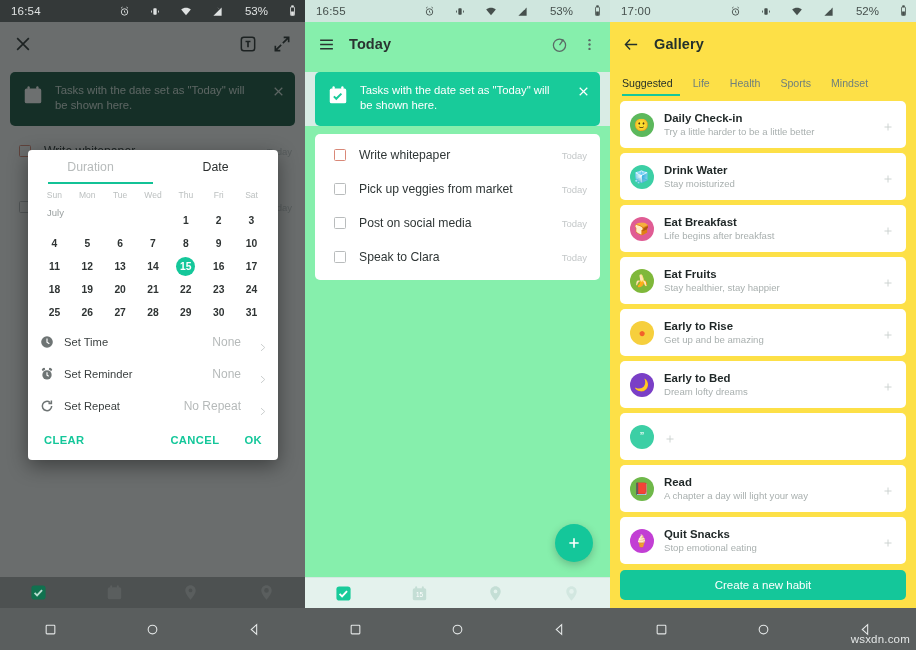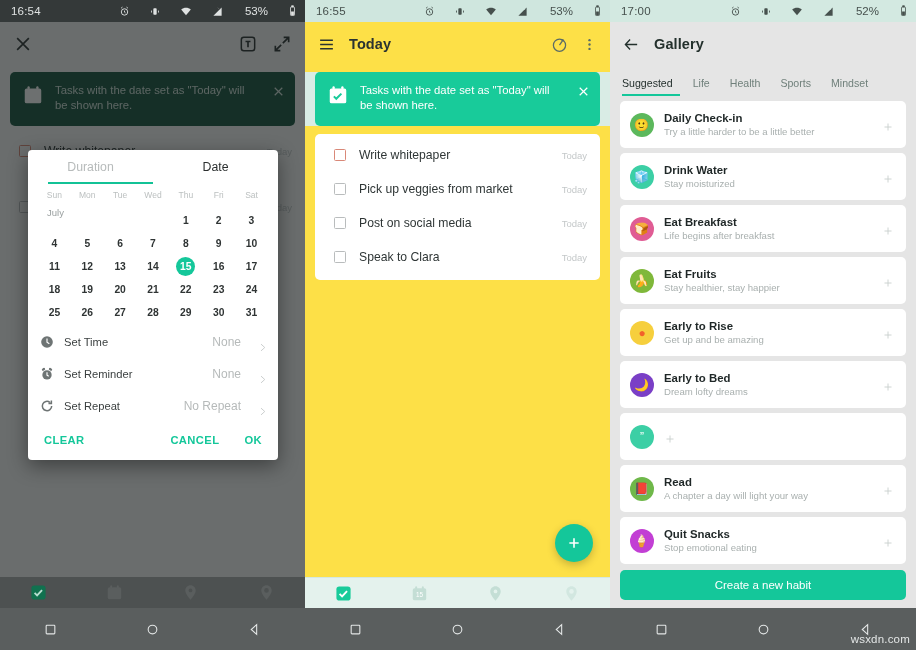--- a/index.html
+++ b/index.html
@@ -96,36 +96,36 @@
   .opt-row .ov { margin-left:auto; font-size:12px; color:#b6baba; }
   .opt-row .ch { width:9px; height:9px; margin-left:7px; color:#c6caca; }
 
   .dlg-actions { display:flex; align-items:center; height:38px;
                  padding:0 16px 2px 16px; }
   .dlg-actions .btn { font-size:11.2px; font-weight:bold; color:#14c79a;
                       letter-spacing:.4px; }
   .dlg-actions .right { margin-left:auto; display:flex; gap:25px; }
 
   
-  .p2 { background:#fde047; }
+  .p2 { background:#86efac; }
   .p2 .statusbar { color:#46504d; background:#cfe6de; }
   .p2 .appbar { color:#2a3331; }
   .p2 .banner-wrap { background:#d9ece5; }
   .p2 .banner { background:#18cb9a; color:#ffffff; }
   .p2 .tasks-card { margin:8px 10px 0 10px; background:#ffffff;
                     border-radius:5px; padding:4px 0 6px 0; }
   .p2 .task .tt { color:#2f3636; }
   .fab { position:absolute; right:17px; bottom:88px; width:38px; height:38px;
          border-radius:50%; background:#14c79a; display:flex;
          align-items:center; justify-content:center;
          box-shadow:0 3px 8px rgba(0,0,0,.22); }
   .p2 .bottomnav { background:#e4f2ed; border-top:1px solid #d4e8e1; }
 
   
-  .p3 { background:#e5e5e5; }
+  .p3 { background:#fde047; }
   .p3 .statusbar { color:#46504d; background:#d3e9e1; }
   .p3 .appbar { color:#23302c; }
   .tabstrip { display:flex; align-items:flex-end; height:30px; padding:0 12px;
               gap:20px; position:relative; }
   .tabstrip .tb { font-size:10.6px; padding-bottom:7px; color:#70807b; }
   .tabstrip .tb.active { color:#1f2b28; font-weight:normal; }
   .tabstrip .tb.active::after { content:""; position:absolute; left:12px;
               bottom:0; width:58px; height:2px; background:#14c79a; }
 
   .gallery { margin-top:5px; padding:0 10px; }

